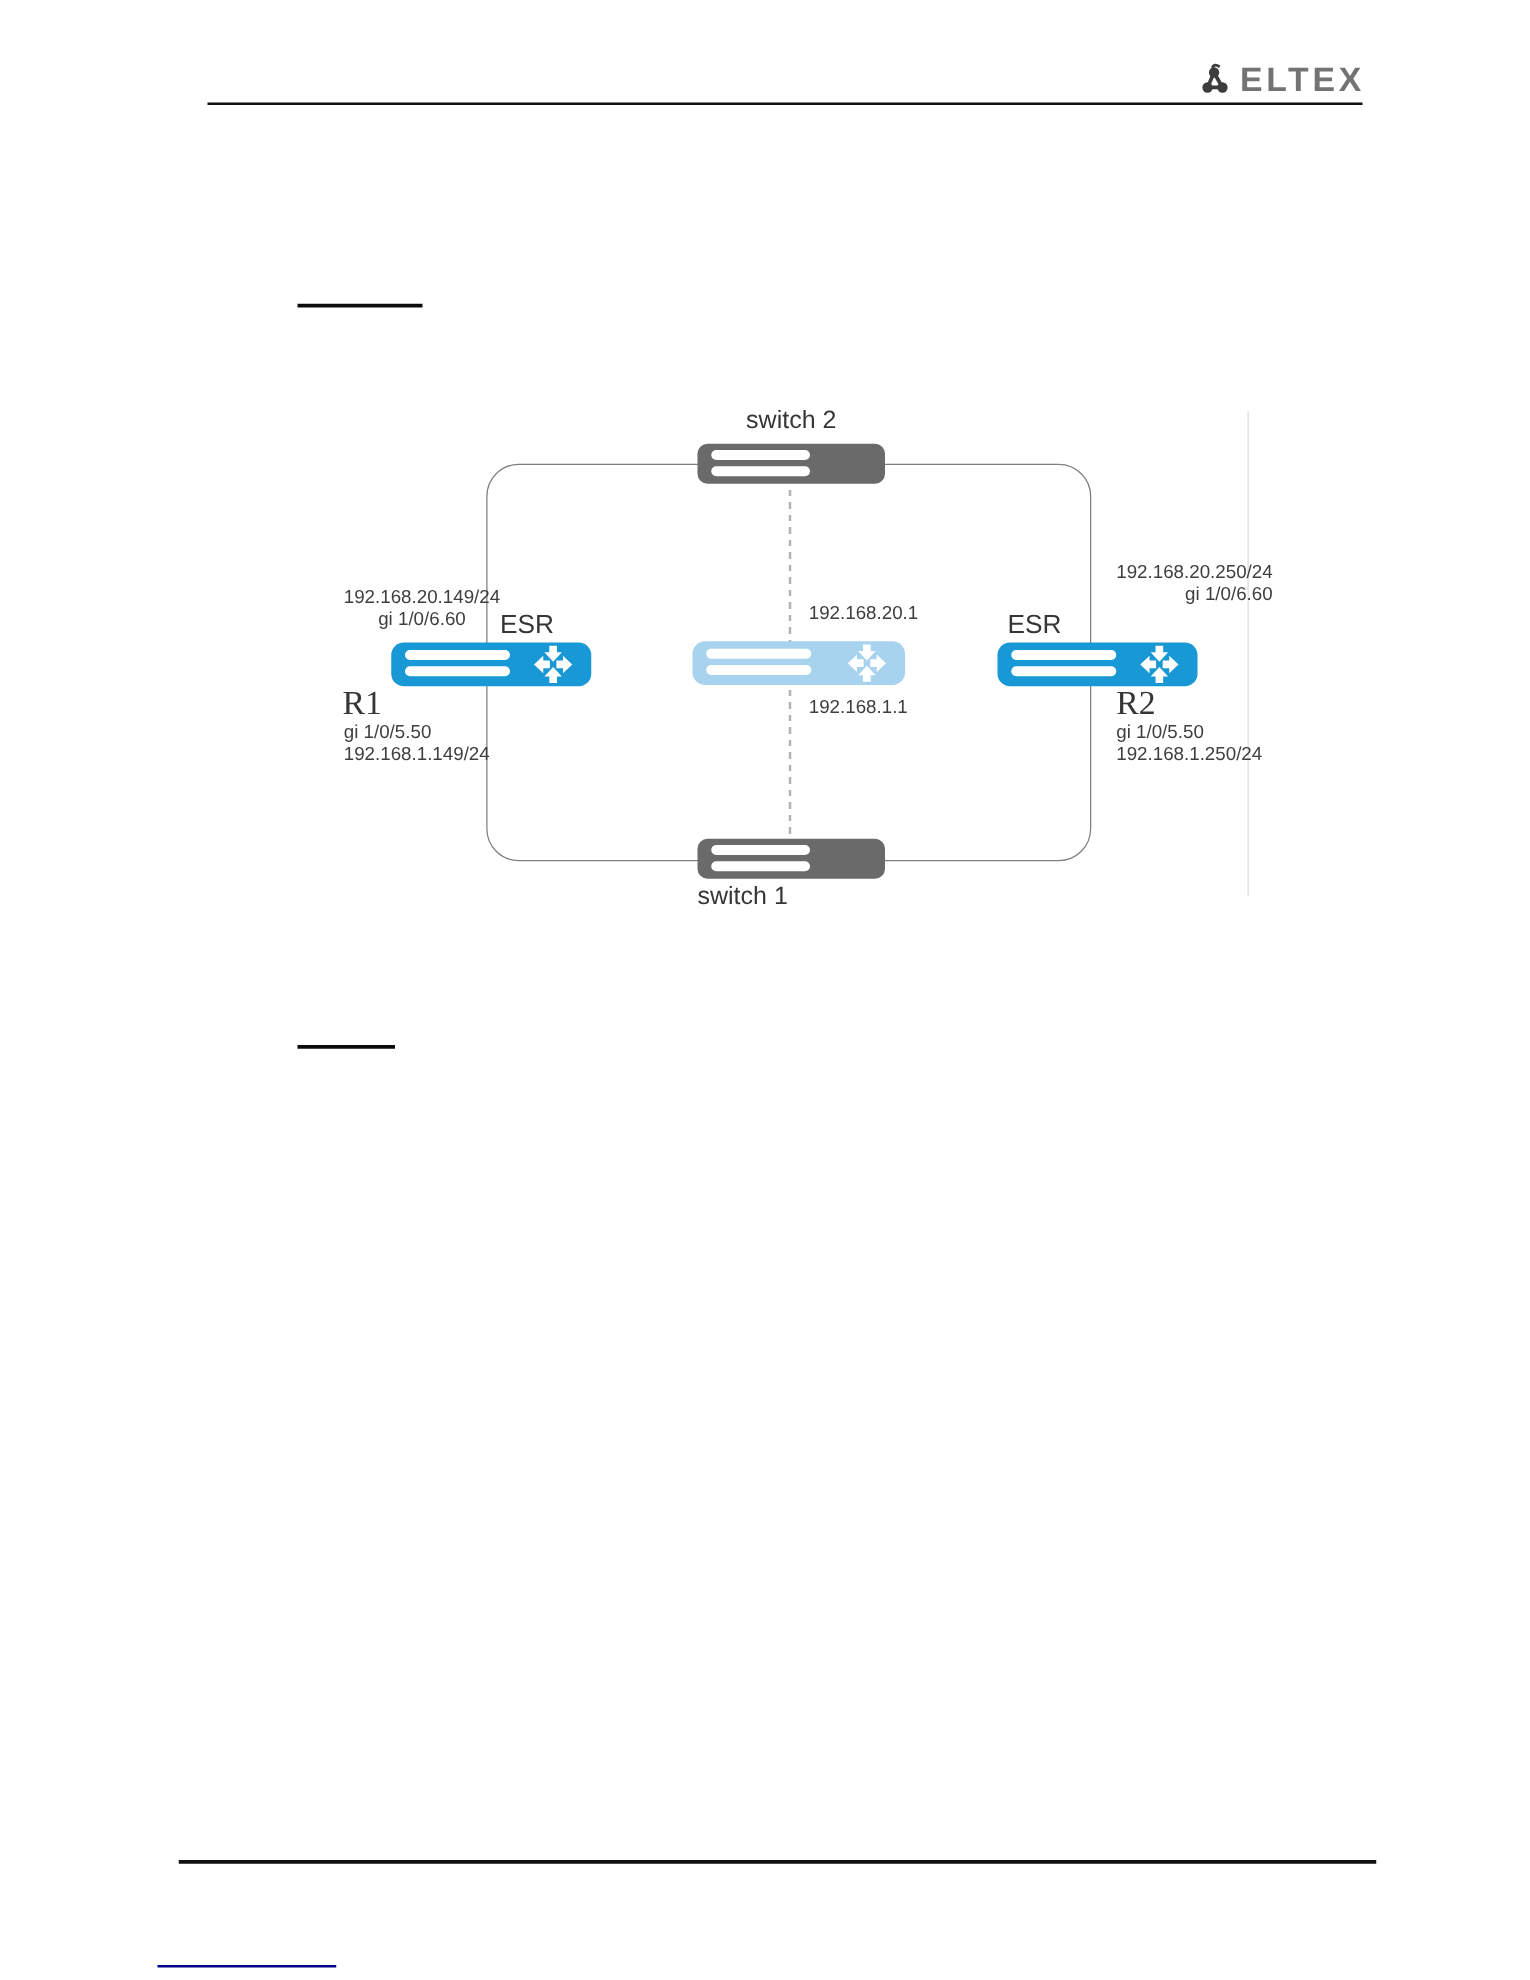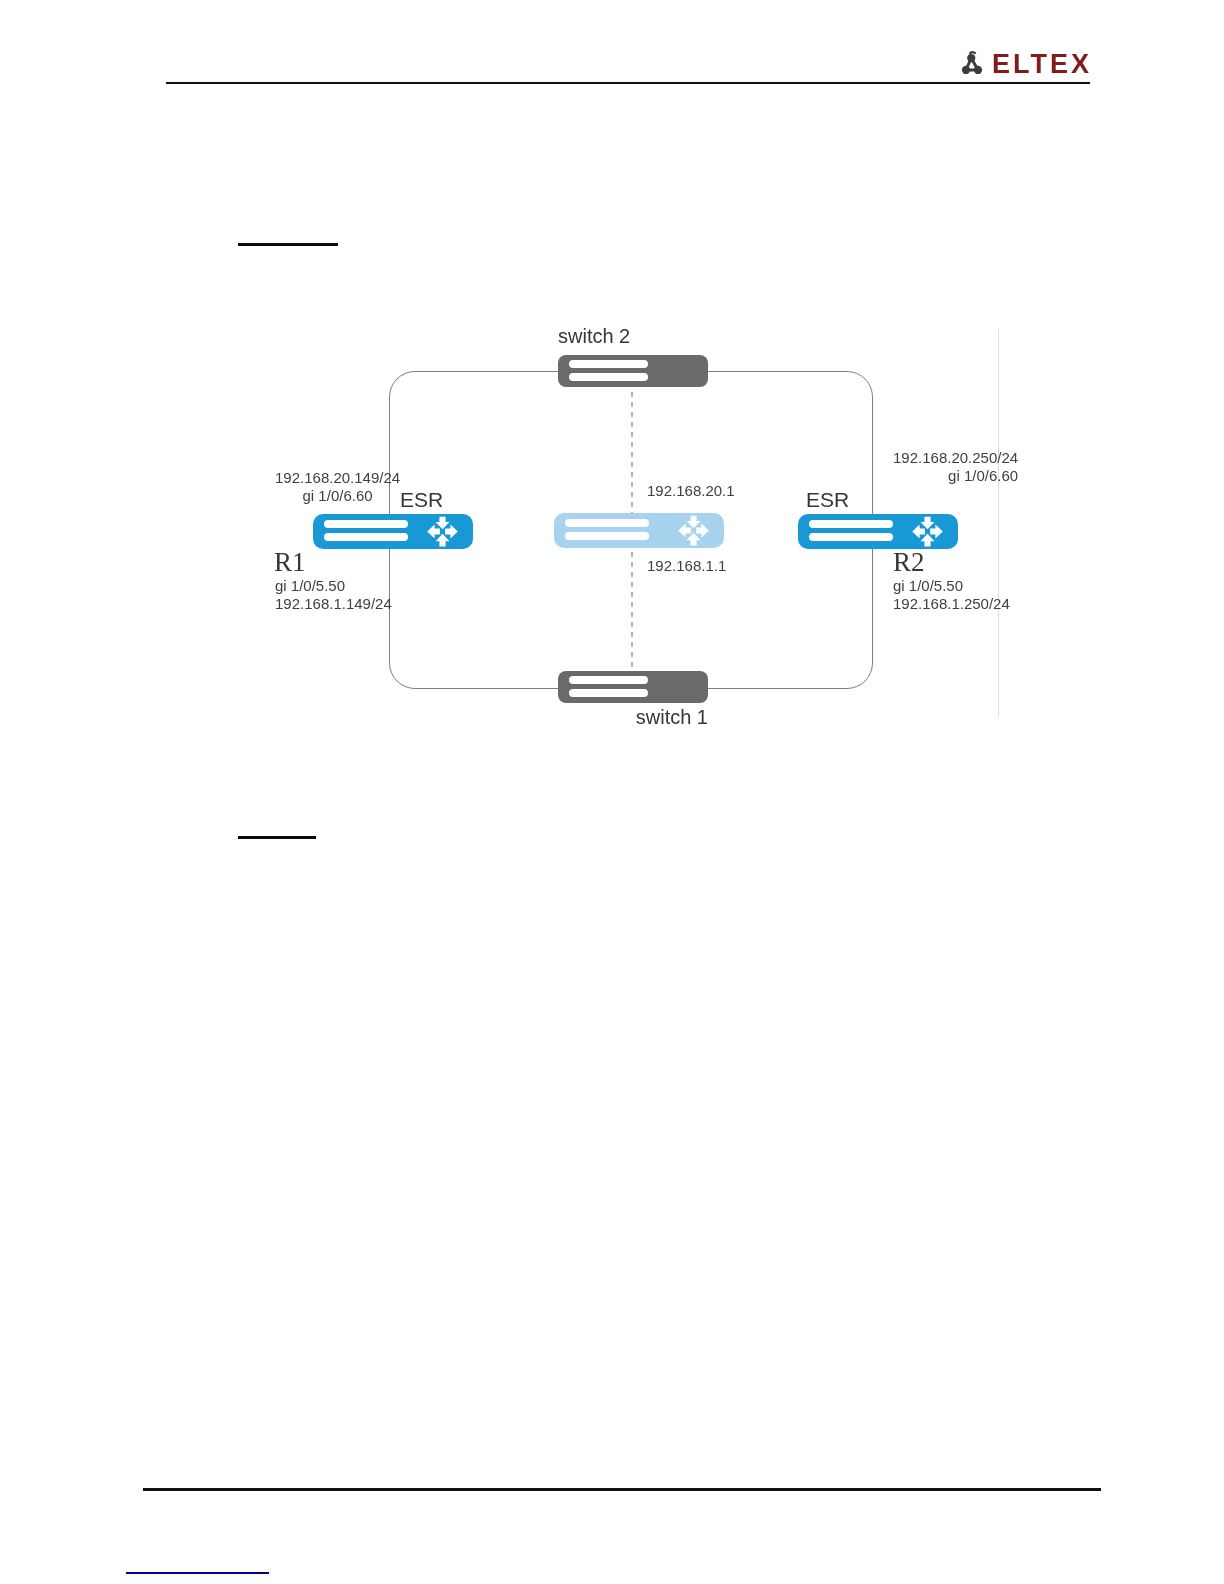--- a/index.html
+++ b/index.html
@@ -12,21 +12,21 @@
     font-family:"Liberation Sans", sans-serif;
     overflow:hidden;
   }
   .abs{position:absolute;}
 
   
   .top-rule{left:166px;top:82px;width:924px;height:2px;background:#111111;}
   .logo{left:960px;top:45px;width:132px;height:38px;display:flex;align-items:center;}
   .logo-icon{width:40px;height:38px;}
   .logo-text{
-    font-size:27px;font-weight:700;letter-spacing:3px;color:#7f1d1d;
+    font-size:27px;font-weight:700;letter-spacing:3px;color:#737373;
     line-height:38px;margin-left:2px;
   }
 
   
   .h-rule1{left:238px;top:243px;width:100px;height:3px;background:#0c0c0c;}
   .h-rule2{left:238px;top:836px;width:78px;height:3px;background:#0c0c0c;}
 
   
   .loop{
     left:389px;top:371px;width:484px;height:318px;
@@ -58,22 +58,22 @@
   .router .arrows{position:absolute;left:112px;top:0px;width:35px;height:35px;}
   .router-left{left:313px;top:514px;}
   .router-right{left:798px;top:514px;}
   .router-virtual{left:554px;top:513px;width:170px;}
 
   .lbl{color:#3f3f3f;}
   .lbl-small{font-size:15px;line-height:18px;}
   .lbl-esr{font-size:21px;line-height:22px;color:#363636;text-align:center;}
   .lbl-name{font-size:27px;line-height:28px;color:#363636;font-family:Liberation Serif, serif;}
   .lbl-switch{font-size:20px;line-height:22px;color:#363636;}
-  .switch-label-top{left:558px;top:325px;width:150px;}
-  .switch-label-bottom{left:558px;top:706px;width:150px;text-align:right;}
+  .switch-label-top{left:558px;top:325px;width:150px;text-align:center;}
+  .switch-label-bottom{left:558px;top:706px;width:150px;text-align:left;}
 
   .r1-top{left:275px;top:469px;text-align:center;}
   .r1-esr{left:400px;top:489px;}
   .r1-name{left:274px;top:548px;}
   .r1-bottom{left:275px;top:577px;}
 
   .vr-top-ip{left:647px;top:482px;}
   .vr-bottom-ip{left:647px;top:557px;}
 
   .r2-top{left:893px;top:449px;text-align:right;}

